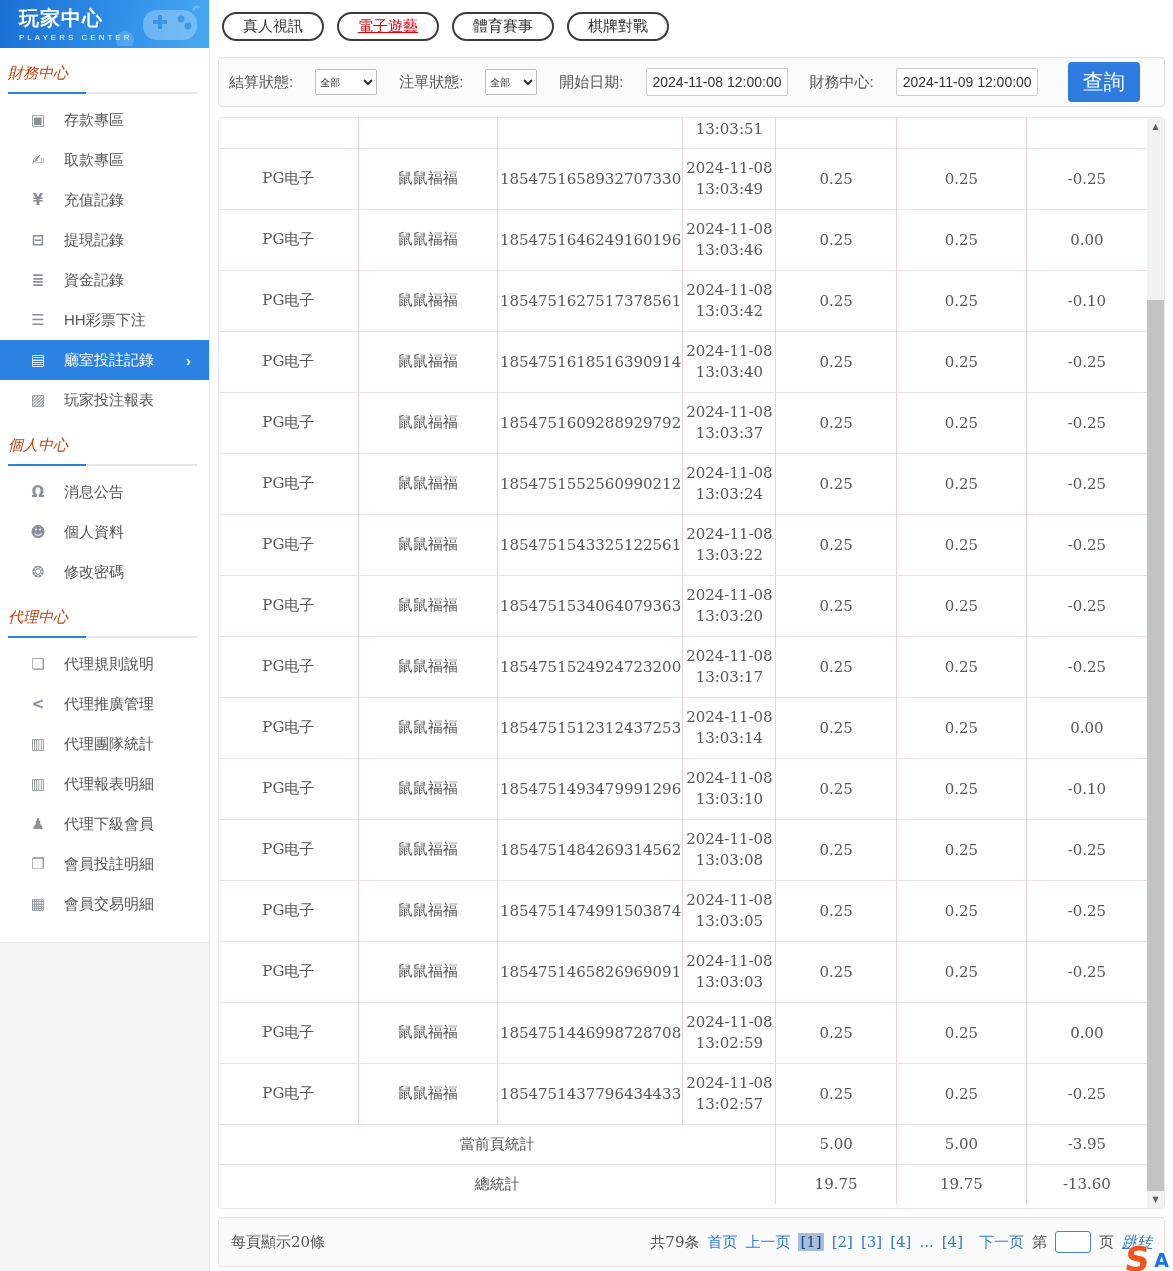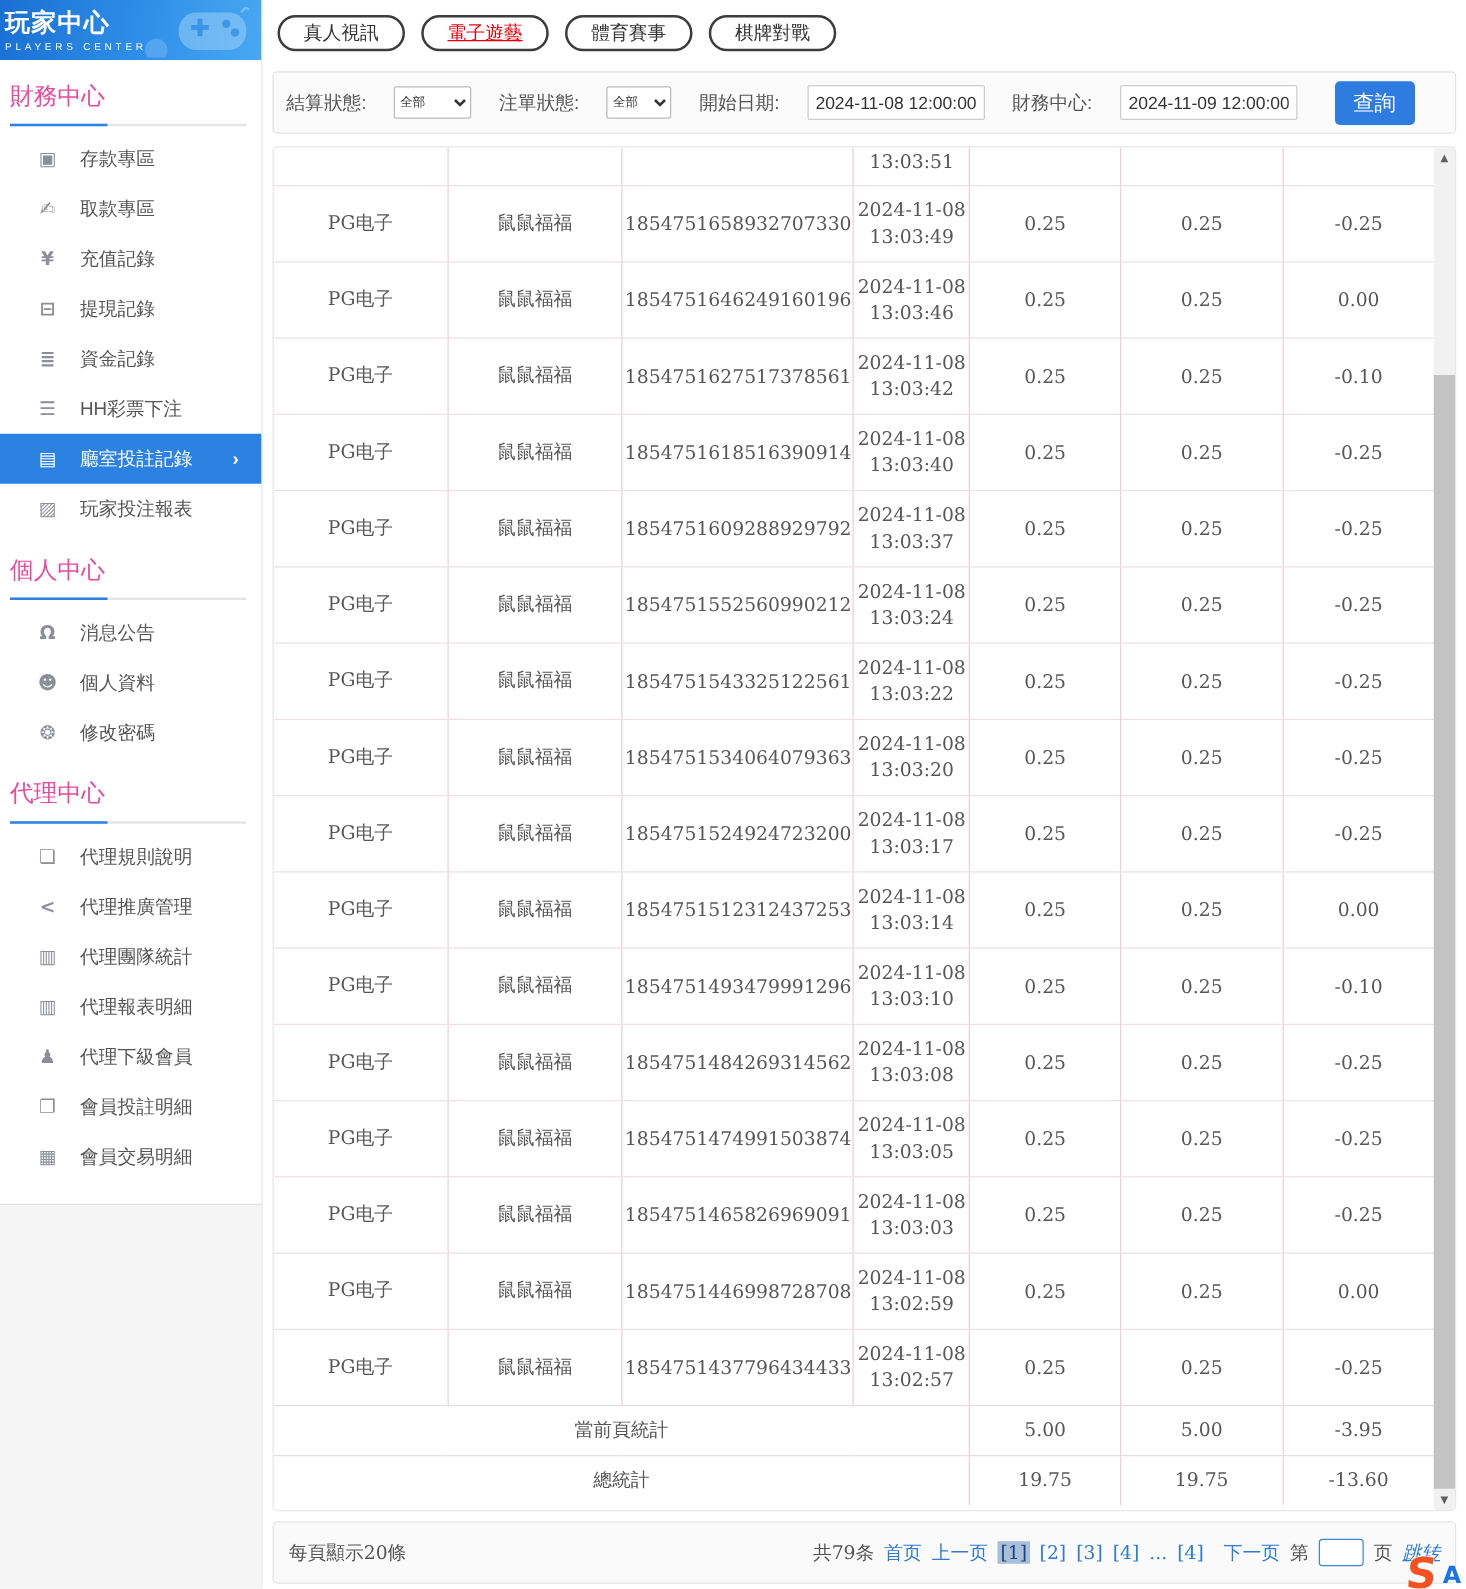--- a/index.html
+++ b/index.html
@@ -4,25 +4,25 @@
 <style>
   * { box-sizing: border-box; margin: 0; padding: 0; }
   html,body { width:1173px; height:1271px; overflow:hidden; background:#fff;
               font-family:"Liberation Sans","DejaVu Sans",sans-serif; }
   .app { display:flex; width:100%; height:100%; position:relative; }
 
   
   .sidebar { width:210px; flex:0 0 210px; border-right:1px solid #e8e8e8;
              display:flex; flex-direction:column; background:#fff; }
   .sidebar-header { height:48px; background:linear-gradient(100deg,#1a6fd4 0%,#2f8fe8 55%,#49a8f2 100%);
-                    position:relative; padding:5px 0 0 4px; color:#fff; overflow:hidden; }
+                    position:relative; padding:5px 0 0 19px; color:#fff; overflow:hidden; }
   .brand-title { font-size:20px; font-weight:bold; letter-spacing:1px; }
   .brand-sub { font-size:8px; letter-spacing:3px; margin-top:1px; }
   .gamepad { position:absolute; right:8px; top:2px; opacity:.4; }
-  .side-section-title { margin:16px 10px 0 8px; font-size:19px; color:#ec4899; padding-bottom:9px; }
+  .side-section-title { margin:16px 10px 0 8px; font-size:15px; color:#c2410c; padding-bottom:9px;font-style:italic; }
   .side-underline { height:2px; margin:0 12px 6px 8px; background:#e6e6e6; position:relative; }
   .side-underline::before { content:""; position:absolute; left:0; top:0; width:78px; height:2px; background:#2b82e3; }
   .side-item { height:40px; display:flex; align-items:center; padding-left:28px; cursor:pointer;
                color:#555; font-size:15px; position:relative; }
   .side-icon { width:20px; margin-right:16px; color:#8a8f99; font-size:15px; text-align:center;
                font-family:"DejaVu Sans",sans-serif; font-weight:bold; }
   .side-item.active { background:#2b82e3; color:#fff; }
   .side-item.active .side-icon { color:#fff; }
   .side-chevron { position:absolute; right:18px; font-size:15px; font-weight:bold; color:#fff; }
   .sidebar-filler { flex:1; background:#f5f5f6; border-top:1px solid #e6e6e6; margin-top:18px; }
@@ -35,21 +35,21 @@
   .tab-pill.active { color:#e8000d; text-decoration:underline; }
 
   .filter-card { margin-top:11px; height:50px; border:1px solid #e2e2e2; border-radius:4px;
                  background:#fbfbfb; display:flex; align-items:center; padding:0 10px; gap:22px;
                  font-size:15px; color:#555; }
   .filter-card select { height:26px; border:1px solid #bbb; background:#fff; font-size:10px; color:#333;
                         border-radius:2px; }
   .filter-card input[type=text] { height:28px; width:142px; border:1px solid #ccc; border-radius:2px;
                         font-size:14px; color:#333; padding:0 6px; background:#fff; }
   .btn-search { margin-left:8px; background:#2e7ce0; color:#fff; border:none; border-radius:4px;
-                padding:6px 15px; font-size:17px; cursor:pointer; }
+                padding:6px 15px; font-size:21px; cursor:pointer; }
 
   
   .table-card { margin-top:10px; position:relative; border:1px solid #e8e8e8; border-radius:4px;
                 height:1092px; overflow:hidden; background:#fff; }
   table.bets { width:calc(100% - 17px); border-collapse:collapse; table-layout:fixed;
                font-family:"DejaVu Serif","Liberation Serif",serif; font-size:15px; color:#575757;
                text-align:center; }
   table.bets td { border-left:1px solid #f3cfcf; border-top:1px solid #ece2e2; padding:0 2px;
                   overflow:hidden; }
   table.bets tr td:first-child { border-left:none; }

